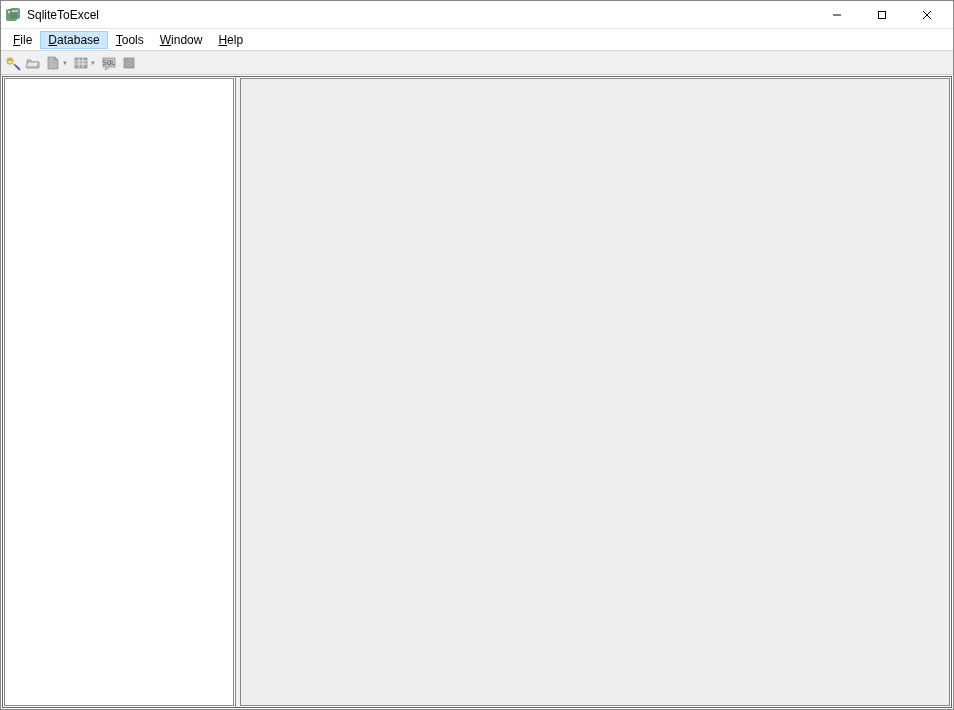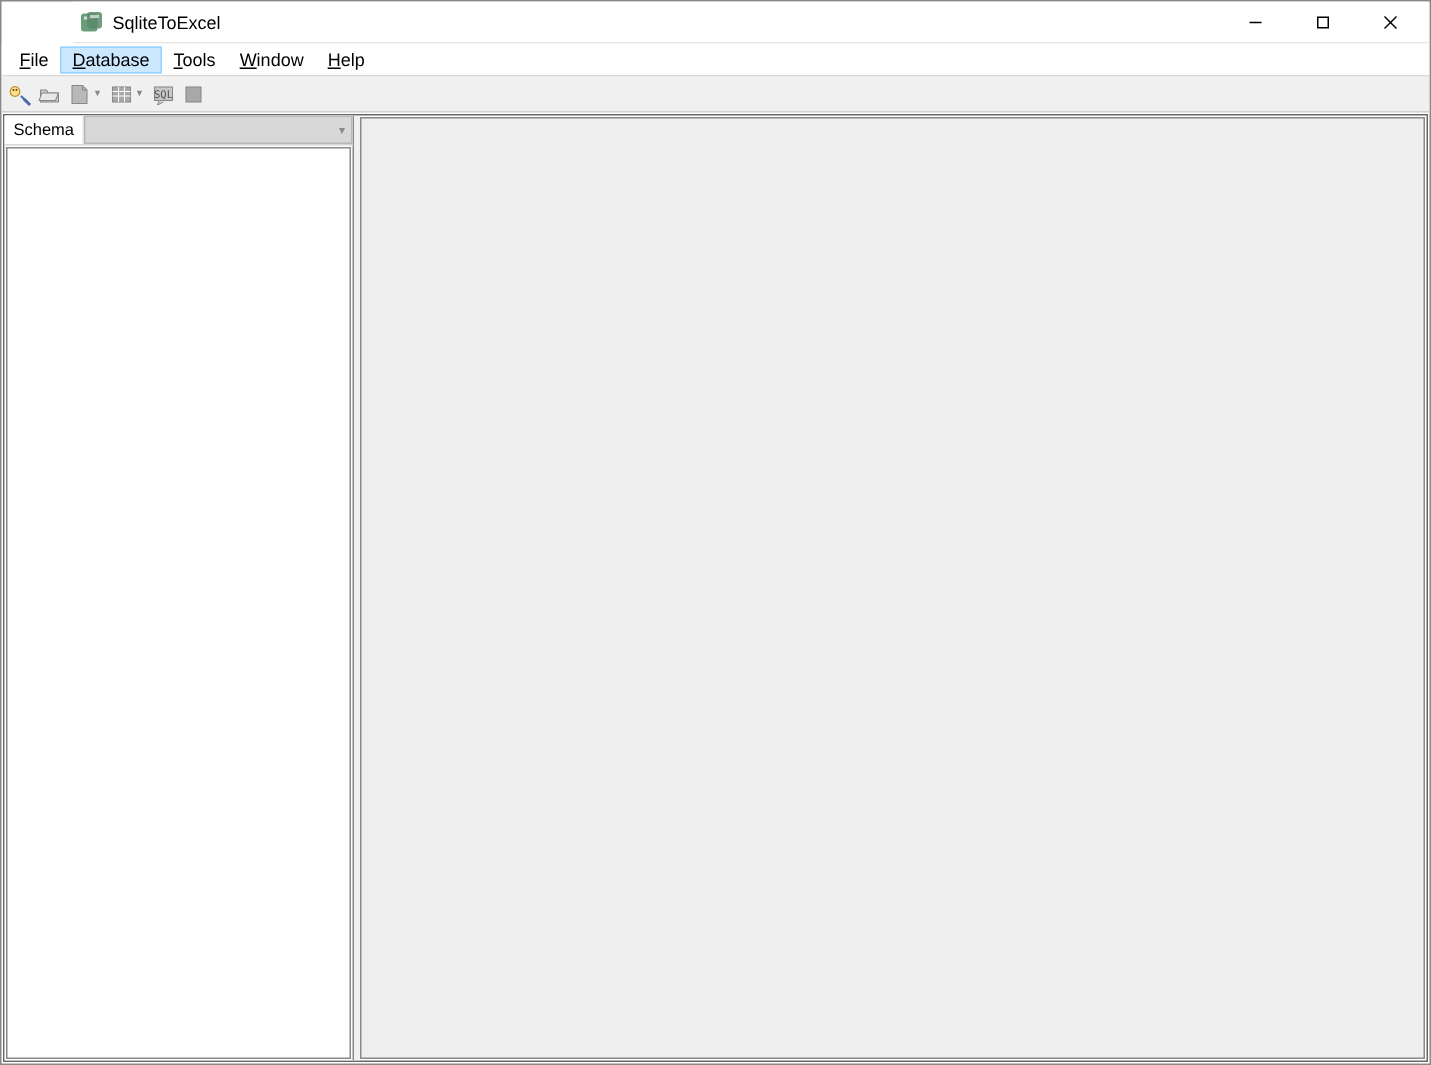--- a/index.html
+++ b/index.html
@@ -19,21 +19,20 @@
       border: 1px solid #888;
     }
     
     .titlebar {
       height: 28px;
       background: #ffffff;
       display: flex;
       align-items: center;
       padding: 0 4px;
       border-bottom: 1px solid #e4e4e4;
-      margin-left: 48px;
     }
     .titlebar .app-icon {
       width: 16px;
       height: 16px;
       margin-right: 6px;
       display: inline-block;
     }
     .titlebar .title {
       font-size: 12px;
       color: #000;
@@ -265,24 +264,17 @@
   </span>
   <span class="tb-icon">
     <svg width="16" height="16" viewBox="0 0 16 16">
       <rect x="3" y="3" width="10" height="10" fill="#a8a8a8" stroke="#888" stroke-width="0.7"></rect>
     </svg>
   </span>
 </div>
 
 <div class="mainbody">
   <div class="sidebar">
-    <div class="schema-row">
-      <span class="schema-label">Schema</span>
-      <div class="schema-combo">
-        <span></span>
-        <span class="chev">▾</span>
-      </div>
-    </div>
     <div class="tree-panel"></div>
   </div>
   <div class="splitter"></div>
   <div class="content-area"></div>
 </div>
 
 </body></html>

